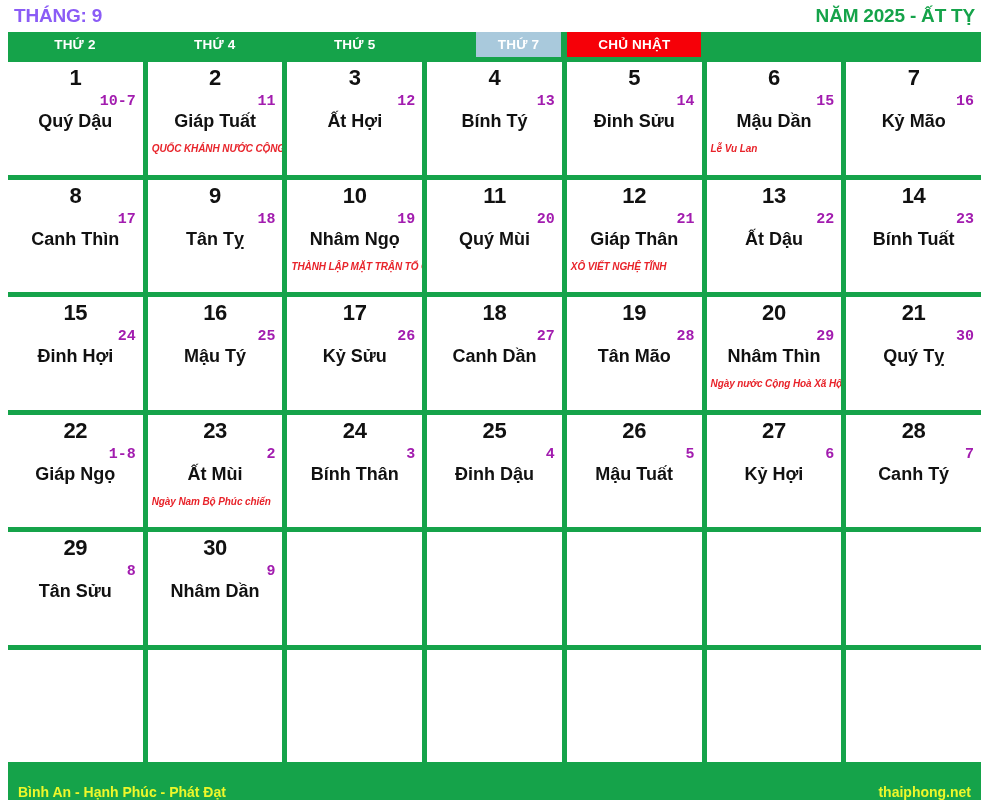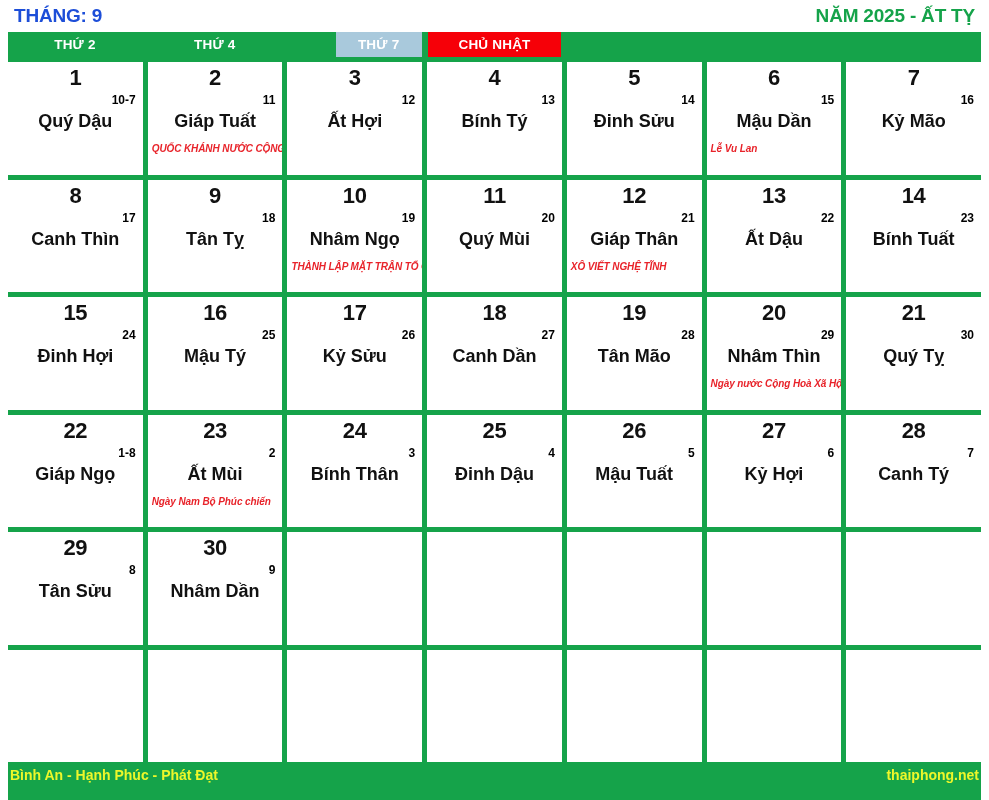--- a/index.html
+++ b/index.html
@@ -24,21 +24,21 @@
   
   .title-bar {
     height: 32px;
     flex: 0 0 32px;
     display: flex;
     align-items: center;
     justify-content: space-between;
     padding: 0 6px 0 6px;
   }
   .title-month {
-    color: #1d4ed8;
+    color: #8b5cf6;
     font-size: 19px;
     font-weight: bold;
     letter-spacing: -0.2px;
   }
   .title-year {
     color: #15a34a;
     font-size: 19px;
     font-weight: bold;
     letter-spacing: -0.2px;
   }
@@ -98,24 +98,25 @@
     font-size: 22px;
     font-weight: bold;
     color: #111111;
     line-height: 1.05;
     letter-spacing: -0.3px;
   }
   .lunar-day {
     position: absolute;
     right: 7px;
     top: 32px;
-    font-size: 12px;
-    font-weight: bold;
-    color: #000000;
+    font-size: 15px;
+    font-weight: bold;
+    color: #a21caf;
     line-height: 1;
+    font-family: Liberation Mono, monospace;
   }
   .can-chi {
     position: absolute;
     left: 0;
     right: 0;
     top: 50px;
     text-align: center;
     font-size: 18px;
     font-weight: bold;
     color: #111111;
@@ -140,43 +141,44 @@
     left: 0; right: 0; top: 0; bottom: 0;
     overflow: hidden;
     pointer-events: none;
   }
 
   
   .footer-bar {
     flex: 0 0 33px;
     background: #15a34a;
     display: flex;
-    align-items: flex-start;
+    align-items: flex-end;
     justify-content: space-between;
-    padding: 0 2px;
+    padding: 0 10px;
   }
   .footer-left, .footer-right {
     color: #edf72a;
     font-size: 14px;
     font-weight: bold;
   }
 </style>
 </head>
 <body>
 
 <div id="calendar-app">
 
   <div class="title-bar">
     <div class="title-month">THÁNG: 9</div>
     <div class="title-year">NĂM 2025 - ẤT TỴ</div>
   </div>
 
   <div class="weekday-row">
       <div class="weekday-cell">THỨ 2</div>
       <div class="weekday-cell">THỨ 4</div>
+      <div class="weekday-cell">THỨ 5</div>
       <div class="weekday-cell sat">THỨ 7</div>
       <div class="weekday-cell sun">CHỦ NHẬT</div>
     </div>
 
   <div class="calendar-grid">
       <div class="day-cell">
         <div class="solar-day">1</div>
         <div class="lunar-day">10-7</div>
         <div class="can-chi">Quý Dậu</div>
       </div>

